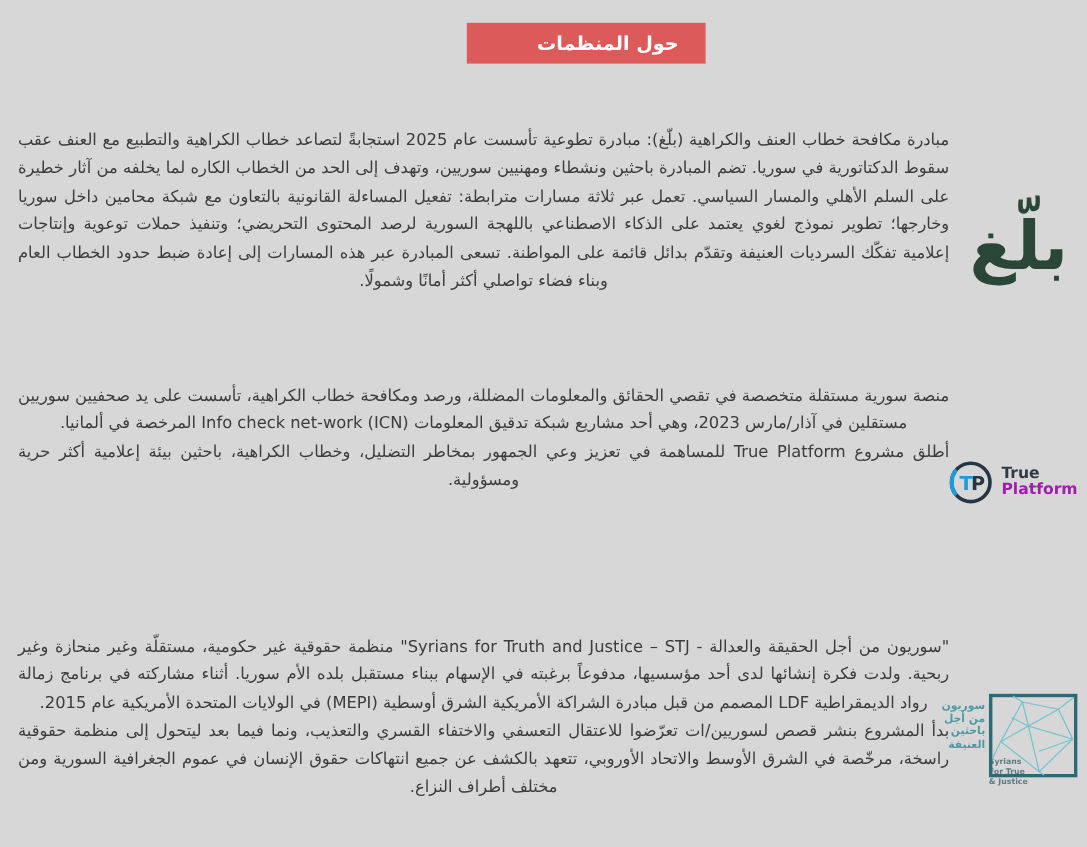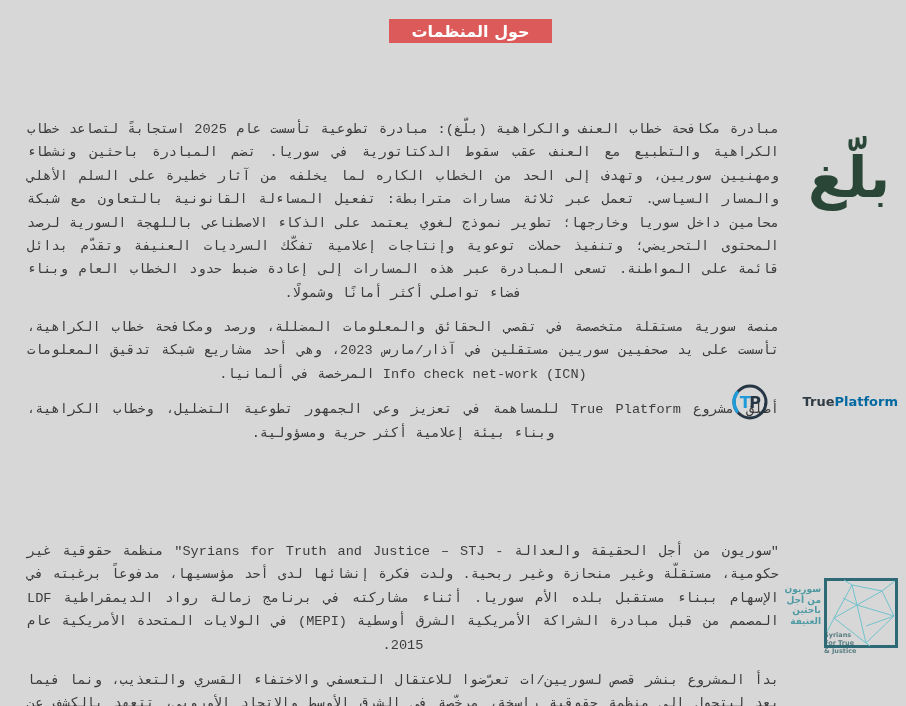--- a/index.html
+++ b/index.html
@@ -1,55 +1,55 @@
 <!DOCTYPE html>
 <html lang="ar"><head>
 <meta charset="utf-8">
 <style>
   html,body{margin:0;padding:0;background:#c9c9c9;}
   .page{
     position:relative;width:906px;height:706px;background:#d7d7d7;
     font-family:"DejaVu Sans",sans-serif;color:#3d3d3d;overflow:hidden;
   }
   .banner{
-    position:absolute;left:389px;top:19px;width:163px;height:24px;
+    position:absolute;left:389px;top:19px;width:163px;height:34px;
     background:#dc5a5a;color:#ffffff;font-weight:bold;font-size:16px;
-    display:flex;align-items:center;justify-content:center;direction:rtl;
+    display:flex;align-items:center;justify-content:center;direction:rtl;padding-left:36px;
   }
   .textcol{
     position:absolute;left:15px;width:776px;direction:rtl;
     text-align:justify;text-align-last:center;
     font-size:13.6px;line-height:23.4px;color:#3c3c3c;
   }
-  .textcol p{margin:12px;font-family:Liberation Mono, monospace;}
+  .textcol p{margin:0;}
   #para1{top:106px;}
-  #para2{top:304px;}
+  #para2{top:319px;}
   #para3{top:528px;}
 
   
   .logo-ballagh{
     position:absolute;right:6px;top:122px;width:102px;height:112px;
-    display:flex;align-items:center;justify-content:center;
+    display:flex;align-items:flex-end;justify-content:center;
     font-size:56px;font-weight:bold;color:#2a4636;direction:rtl;line-height:1;
   }
 
   
   .logo-tp{
     position:absolute;right:8px;top:383px;display:flex;align-items:center;gap:6px;direction:ltr;
   }
   .tp-circle{position:relative;width:38px;height:38px;}
   .tp-letters{
     position:absolute;inset:0;display:flex;align-items:center;justify-content:center;
     font-weight:bold;font-size:16px;letter-spacing:-1.5px;
   }
   .tp-letters .t{color:#1f9bd7;}
   .tp-letters .p{color:#263645;}
-  .tp-name{display:flex;flex-direction:row;font-weight:bold;font-size:13px;line-height:14px;margin-left:28px;}
+  .tp-name{display:flex;flex-direction:column;font-weight:bold;font-size:13px;line-height:14px;}
   .tp-name .true{color:#2f3b45;}
-  .tp-name .platform{color:#0369a1;}
+  .tp-name .platform{color:#a21caf;}
 
   
   .logo-stj{
     position:absolute;right:8px;top:578px;display:flex;gap:3px;align-items:flex-start;direction:ltr;
   }
   .stj-text{width:37px;padding-top:6px;}
   .stj-ar{direction:rtl;text-align:right;}
   .stj-ar div{color:#4d9aa3;font-size:9px;font-weight:bold;line-height:10.5px;white-space:nowrap;}
   .stj-en{margin-top:5px;direction:ltr;text-align:right;margin-left:40px;}
   .stj-en div{color:#5a7d82;font-size:6.5px;font-weight:bold;line-height:8px;white-space:nowrap;}
@@ -65,21 +65,21 @@
 
   <div class="textcol" id="para1">
     <p>مبادرة مكافحة خطاب العنف والكراهية (بلّغ): مبادرة تطوعية تأسست عام 2025 استجابةً لتصاعد خطاب الكراهية والتطبيع مع العنف عقب سقوط الدكتاتورية في سوريا. تضم المبادرة باحثين ونشطاء ومهنيين سوريين، وتهدف إلى الحد من الخطاب الكاره لما يخلفه من آثار خطيرة على السلم الأهلي والمسار السياسي. تعمل عبر ثلاثة مسارات مترابطة: تفعيل المساءلة القانونية بالتعاون مع شبكة محامين داخل سوريا وخارجها؛ تطوير نموذج لغوي يعتمد على الذكاء الاصطناعي باللهجة السورية لرصد المحتوى التحريضي؛ وتنفيذ حملات توعوية وإنتاجات إعلامية تفكّك السرديات العنيفة وتقدّم بدائل قائمة على المواطنة. تسعى المبادرة عبر هذه المسارات إلى إعادة ضبط حدود الخطاب العام وبناء فضاء تواصلي أكثر أمانًا وشمولًا.</p>
   </div>
   <div class="logo-ballagh">
     <span>بلّغ</span>
   </div>
 
   <div class="textcol" id="para2">
     <p>منصة سورية مستقلة متخصصة في تقصي الحقائق والمعلومات المضللة، ورصد ومكافحة خطاب الكراهية، تأسست على يد صحفيين سوريين مستقلين في آذار/مارس 2023، وهي أحد مشاريع شبكة تدقيق المعلومات Info check net-work (ICN) المرخصة في ألمانيا.</p>
-    <p>أطلق مشروع True Platform للمساهمة في تعزيز وعي الجمهور تطوعية التضليل، وخطاب الكراهية، وبناء بيئة إعلامية أكثر حرية ومسؤولية.</p>
+    <p>أطلق مشروع True Platform للمساهمة في تعزيز وعي الجمهور بمخاطر التضليل، وخطاب الكراهية، باحثين بيئة إعلامية أكثر حرية ومسؤولية.</p>
   </div>
   <div class="logo-tp">
     <div class="tp-circle">
       <svg width="38" height="38" viewBox="0 0 38 38">
         <circle cx="19" cy="19" r="16" fill="none" stroke="#263645" stroke-width="3"></circle>
         <path d="M 6 28.3 A 16 16 0 0 1 6 9.7" fill="none" stroke="#1f9bd7" stroke-width="3.4" stroke-linecap="round"></path>
       </svg>
       <div class="tp-letters">
         <span class="t">T</span>
           <span class="p">P</span>

